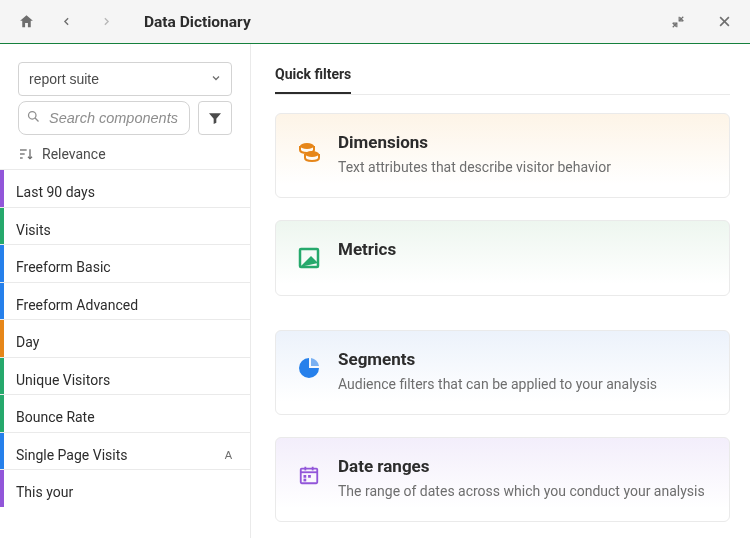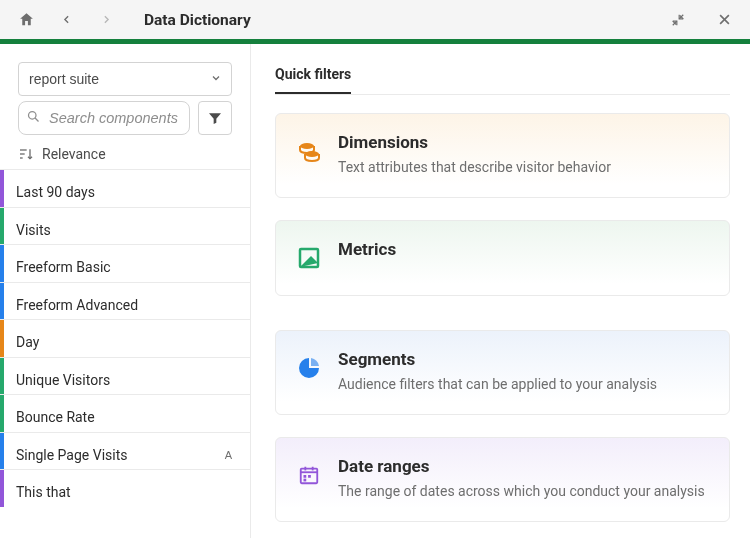--- a/index.html
+++ b/index.html
@@ -1,20 +1,20 @@
 <!DOCTYPE html>
 <html><head>
 <meta charset="utf-8">
 <style>
   * { box-sizing: border-box; }
   html, body { margin:0; padding:0; font-family: -apple-system, BlinkMacSystemFont, "Segoe UI", Roboto, Helvetica, Arial, sans-serif; font-size:14px; color:#2c2c2c; background:#fff; }
   .app { width:750px; height:538px; overflow:hidden; display:flex; flex-direction:column; }
 
   
-  .header { height:44px; background:#f5f5f5; border-bottom:5px solid #15803d; display:flex; align-items:center; padding:0 14px; gap:16px; }
+  .header { height:44px; background:#f5f5f5; border-bottom:1px solid #15803d; display:flex; align-items:center; padding:0 14px; gap:16px; }
   .header .spacer { flex:1; }
   .hd-btn { width:24px; height:24px; display:flex; align-items:center; justify-content:center; color:#6e6e6e; border-radius:4px; }
   .hd-btn svg { display:block; }
   .title { font-size:15.5px; font-weight:700; color:#2c2c2c; margin-left:10px; }
 
   .body { flex:1; display:flex; overflow:hidden; }
 
   
   .sidebar { width:251px; border-right:1px solid #eaeaea; padding:18px 18px 0 18px; display:flex; flex-direction:column; gap:5px; overflow:hidden;}
   .select { position:relative; }
@@ -191,21 +191,21 @@
             <span class="bar c-green"></span>
             <span class="lbl">Bounce Rate</span>
           </div>
       <div class="list-item">
             <span class="bar c-blue"></span>
             <span class="lbl">Single Page Visits</span>
             <span class="glyph">A</span>
           </div>
       <div class="list-item">
             <span class="bar c-purple"></span>
-            <span class="lbl">This that</span>
+            <span class="lbl">This your</span>
           </div>
     </div>
   </div>
 
   <div class="main">
     <div class="tabrow">
       <span class="tab">Quick filters</span>
     </div>
 
     <div class="cards">

